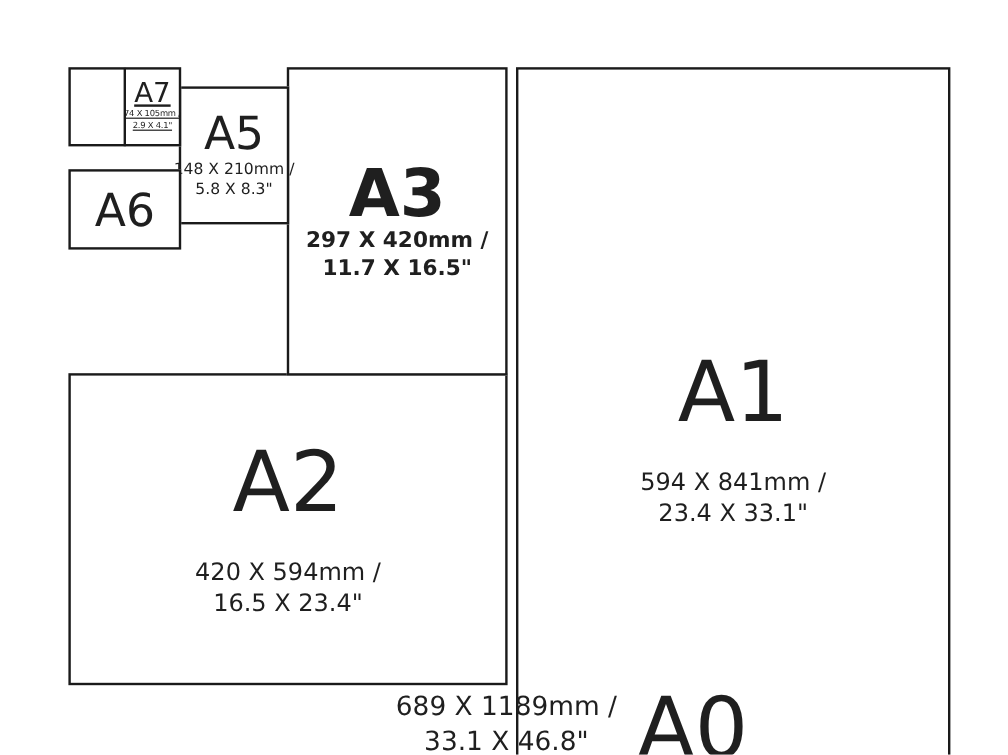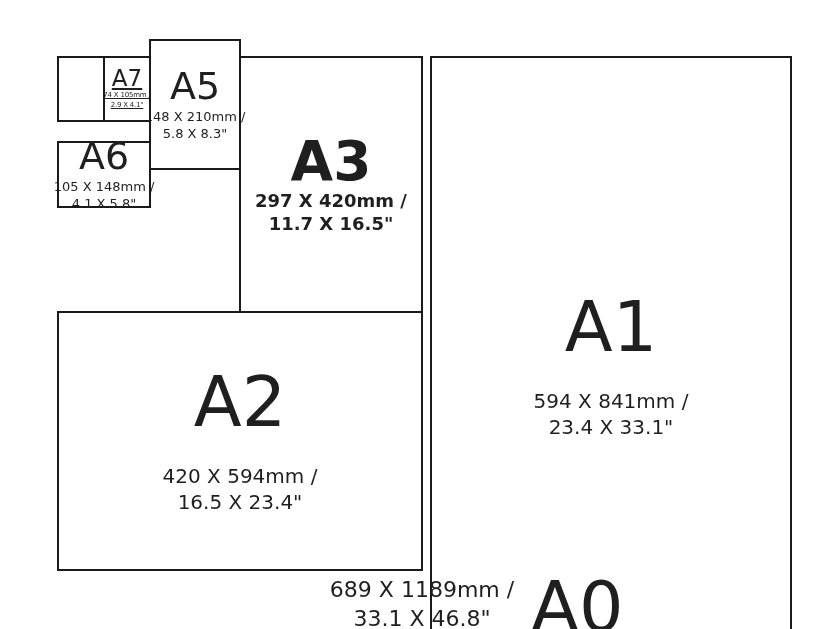--- a/index.html
+++ b/index.html
@@ -27,21 +27,21 @@
     justify-content: center;
     text-align: center;
   }
   .label { line-height: 1; white-space: nowrap; }
   .dims  { line-height: 1.3; white-space: nowrap; }
 
   
   .a8 { left: 57px;  top: 56px;  width: 48px;  height: 66px;  }
   .a7 { left: 103px; top: 56px;  width: 48px;  height: 66px; text-decoration: underline;  }
   .a6 { left: 57px;  top: 120px; width: 94px;  height: 67px; margin-top: 21px;  }
-  .a5 { left: 149px; top: 39px;  width: 92px;  height: 131px; }
+  .a5 { left: 149px; top: 72px;  width: 92px;  height: 115px; }
   .a4 { left: 57px;  top: 185px; width: 184px; height: 128px; }
   .a3 { left: 239px; top: 56px;  width: 184px; height: 257px; font-weight: bold; }
   .a2 { left: 57px;  top: 311px; width: 366px; height: 260px; }
   .a1 { left: 430px; top: 56px;  width: 362px; height: 620px; }
 
   
   .a1 .label, .a2 .label { font-size: 70px; }
   .a3 .label, .a4 .label { font-size: 55px; }
   .a5 .label, .a6 .label { font-size: 38px; }
   .a7 .label             { font-size: 23px; }
@@ -102,24 +102,20 @@
   <div class="cell a5">
     <div class="label">A5</div>
     <div class="dims">
       <div>148 X 210mm /</div>
       <div>5.8 X 8.3"</div>
     </div>
   </div>
 
   <div class="cell a6">
     <div class="label">A6</div>
-    <div class="dims">
-      <div>105 X 148mm /</div>
-      <div>4.1 X 5.8"</div>
-    </div>
   </div>
 
   <div class="cell a7">
     <div class="label">A7</div>
     <div class="dims">
       <div>74 X 105mm /</div>
       <div>2.9 X 4.1"</div>
     </div>
   </div>
 

